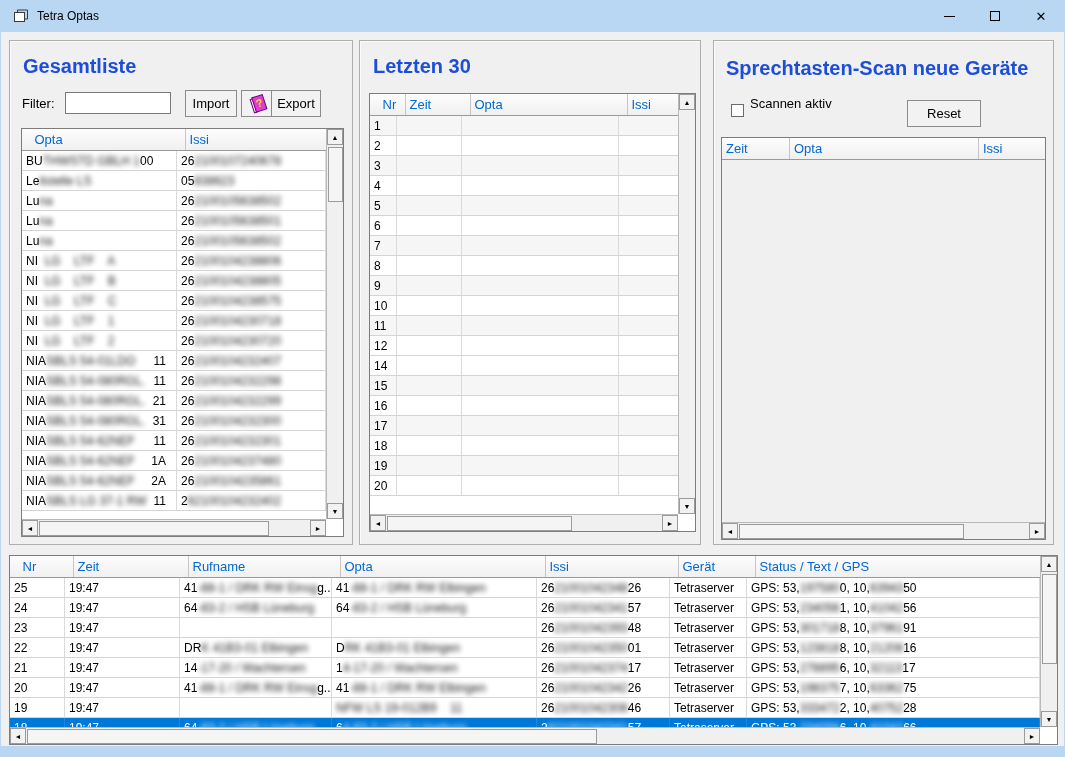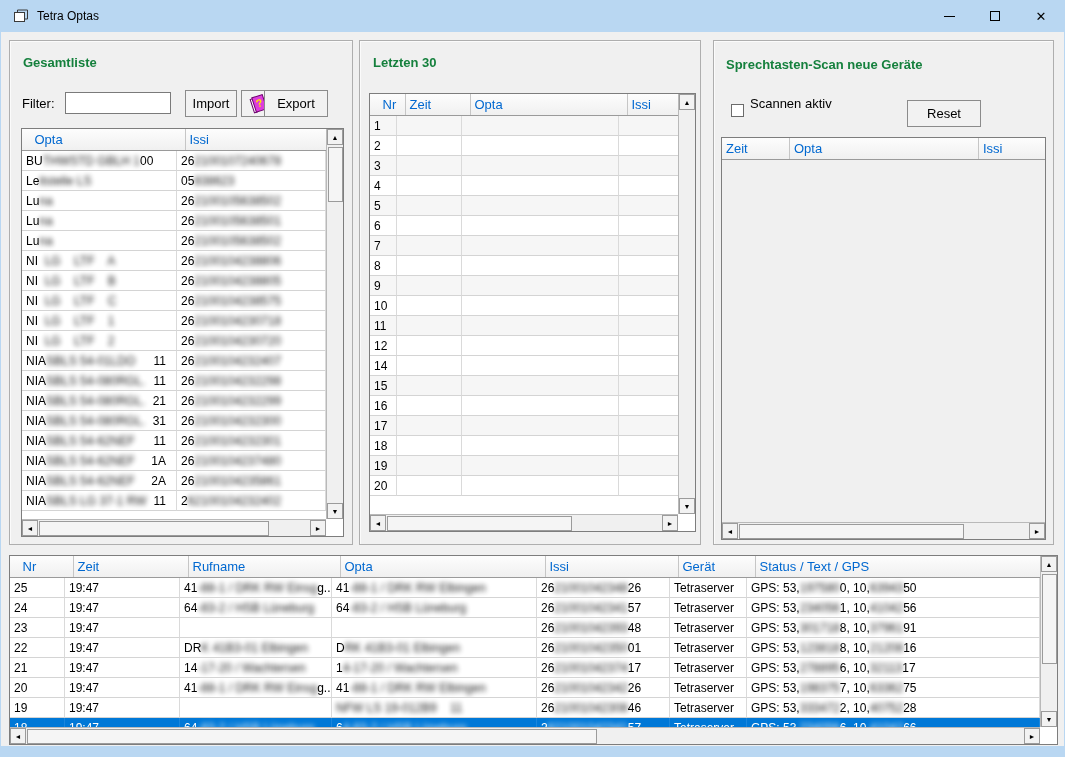--- a/index.html
+++ b/index.html
@@ -17,21 +17,21 @@
   .app-icon { margin-left:12px; width:16px; height:16px; }
   .title-text { margin-left:8px; font-size:12px; color:#000; }
   .win-controls { margin-left:auto; display:flex; height:100%; }
   .win-btn { width:46px; height:100%; display:flex; align-items:center; justify-content:center; font-size:13px; color:#000; }
   .max-glyph { width:10px; height:10px; border:1px solid #000; }
   .min-glyph { width:11px; height:1px; background:#000; }
   
   .bottom-strip { position:absolute; left:0; bottom:0; width:1063px; height:11px; background:#b9d7f2; }
   
   .panel { position:absolute; background:#f0f0f0; border:1px solid #aeaeae; box-shadow:inset 1px 1px 0 #fbfbfb; }
-  .panel-title { position:absolute; color:#15803d; font-weight:bold; font-size:13px; }
+  .panel-title { position:absolute; color:#1d4ed8; font-weight:bold; font-size:20px; }
   .label { position:absolute; font-size:13px; color:#000; }
   .text-input { position:absolute; background:#fff; border:1px solid #7a7a7a; font-size:13px; padding:0 4px; font-family:"Liberation Sans",sans-serif; }
   .btn { position:absolute; background:#f2f2f2; border:1px solid #8b8b8b; font-size:13px; color:#000;
          display:flex; align-items:center; justify-content:center; font-family:"Liberation Sans",sans-serif; }
   .checkbox { position:absolute; width:13px; height:13px; background:#fff; border:1px solid #6b6b6b; }
   
   .tbl { position:absolute; background:#fff; border:1px solid #7d7d7d; overflow:hidden; }
   .thead { position:absolute; top:0; left:0; height:22px; display:flex; background:linear-gradient(#fdfdfd,#f0f0f0); border-bottom:1px solid #9a9a9a; z-index:2;justify-content:center; }
   .th { display:flex; align-items:center; padding:0 4px; color:#0068d0; font-size:13px; border-right:1px solid #c6c6c6; flex:none; overflow:hidden; white-space:nowrap; }
   .tbody { position:absolute; left:0; overflow:hidden; }
@@ -85,21 +85,21 @@
 <div class="btn" style="left:184px; top:90px; width:52px; height:27px;">Import</div>
 <div class="btn" style="left:240px; top:90px; width:36px; height:27px;">
   <svg width="22" height="22" viewBox="0 0 22 22">
     <g transform="rotate(-18 11 11)">
       <rect x="4" y="4" width="3" height="14" fill="#ffffff" stroke="#6d006d" stroke-width="1"></rect>
       <rect x="6" y="3" width="11" height="15" fill="#dd3ddd" stroke="#6d006d" stroke-width="1"></rect>
       <text x="11.5" y="14" font-size="11" font-weight="bold" fill="#ffe400" text-anchor="middle" font-family="Liberation Sans, sans-serif">?</text>
     </g>
   </svg>
 </div>
-<div class="btn" style="left:263px; top:90px; width:64px; height:27px;text-align:right;">Export</div>
+<div class="btn" style="left:270px; top:90px; width:50px; height:27px;text-align:right;">Export</div>
 
 <div class="checkbox" style="left:730px; top:104px;"></div>
 <div class="label" style="left:749px; top:96px;">Scannen aktiv</div>
 <div class="btn" style="left:906px; top:100px; width:74px; height:27px;">Reset</div>
 
 <div class="tbl" id="tbl-left" style="left:20px;  top:128px; width:323px;  height:409px;">
     <div class="thead" style="width: 321px;">
       <div class="th" style="width: 155px;">Opta</div>
       <div class="th" style="width: 149px;">Issi</div>
     </div>

